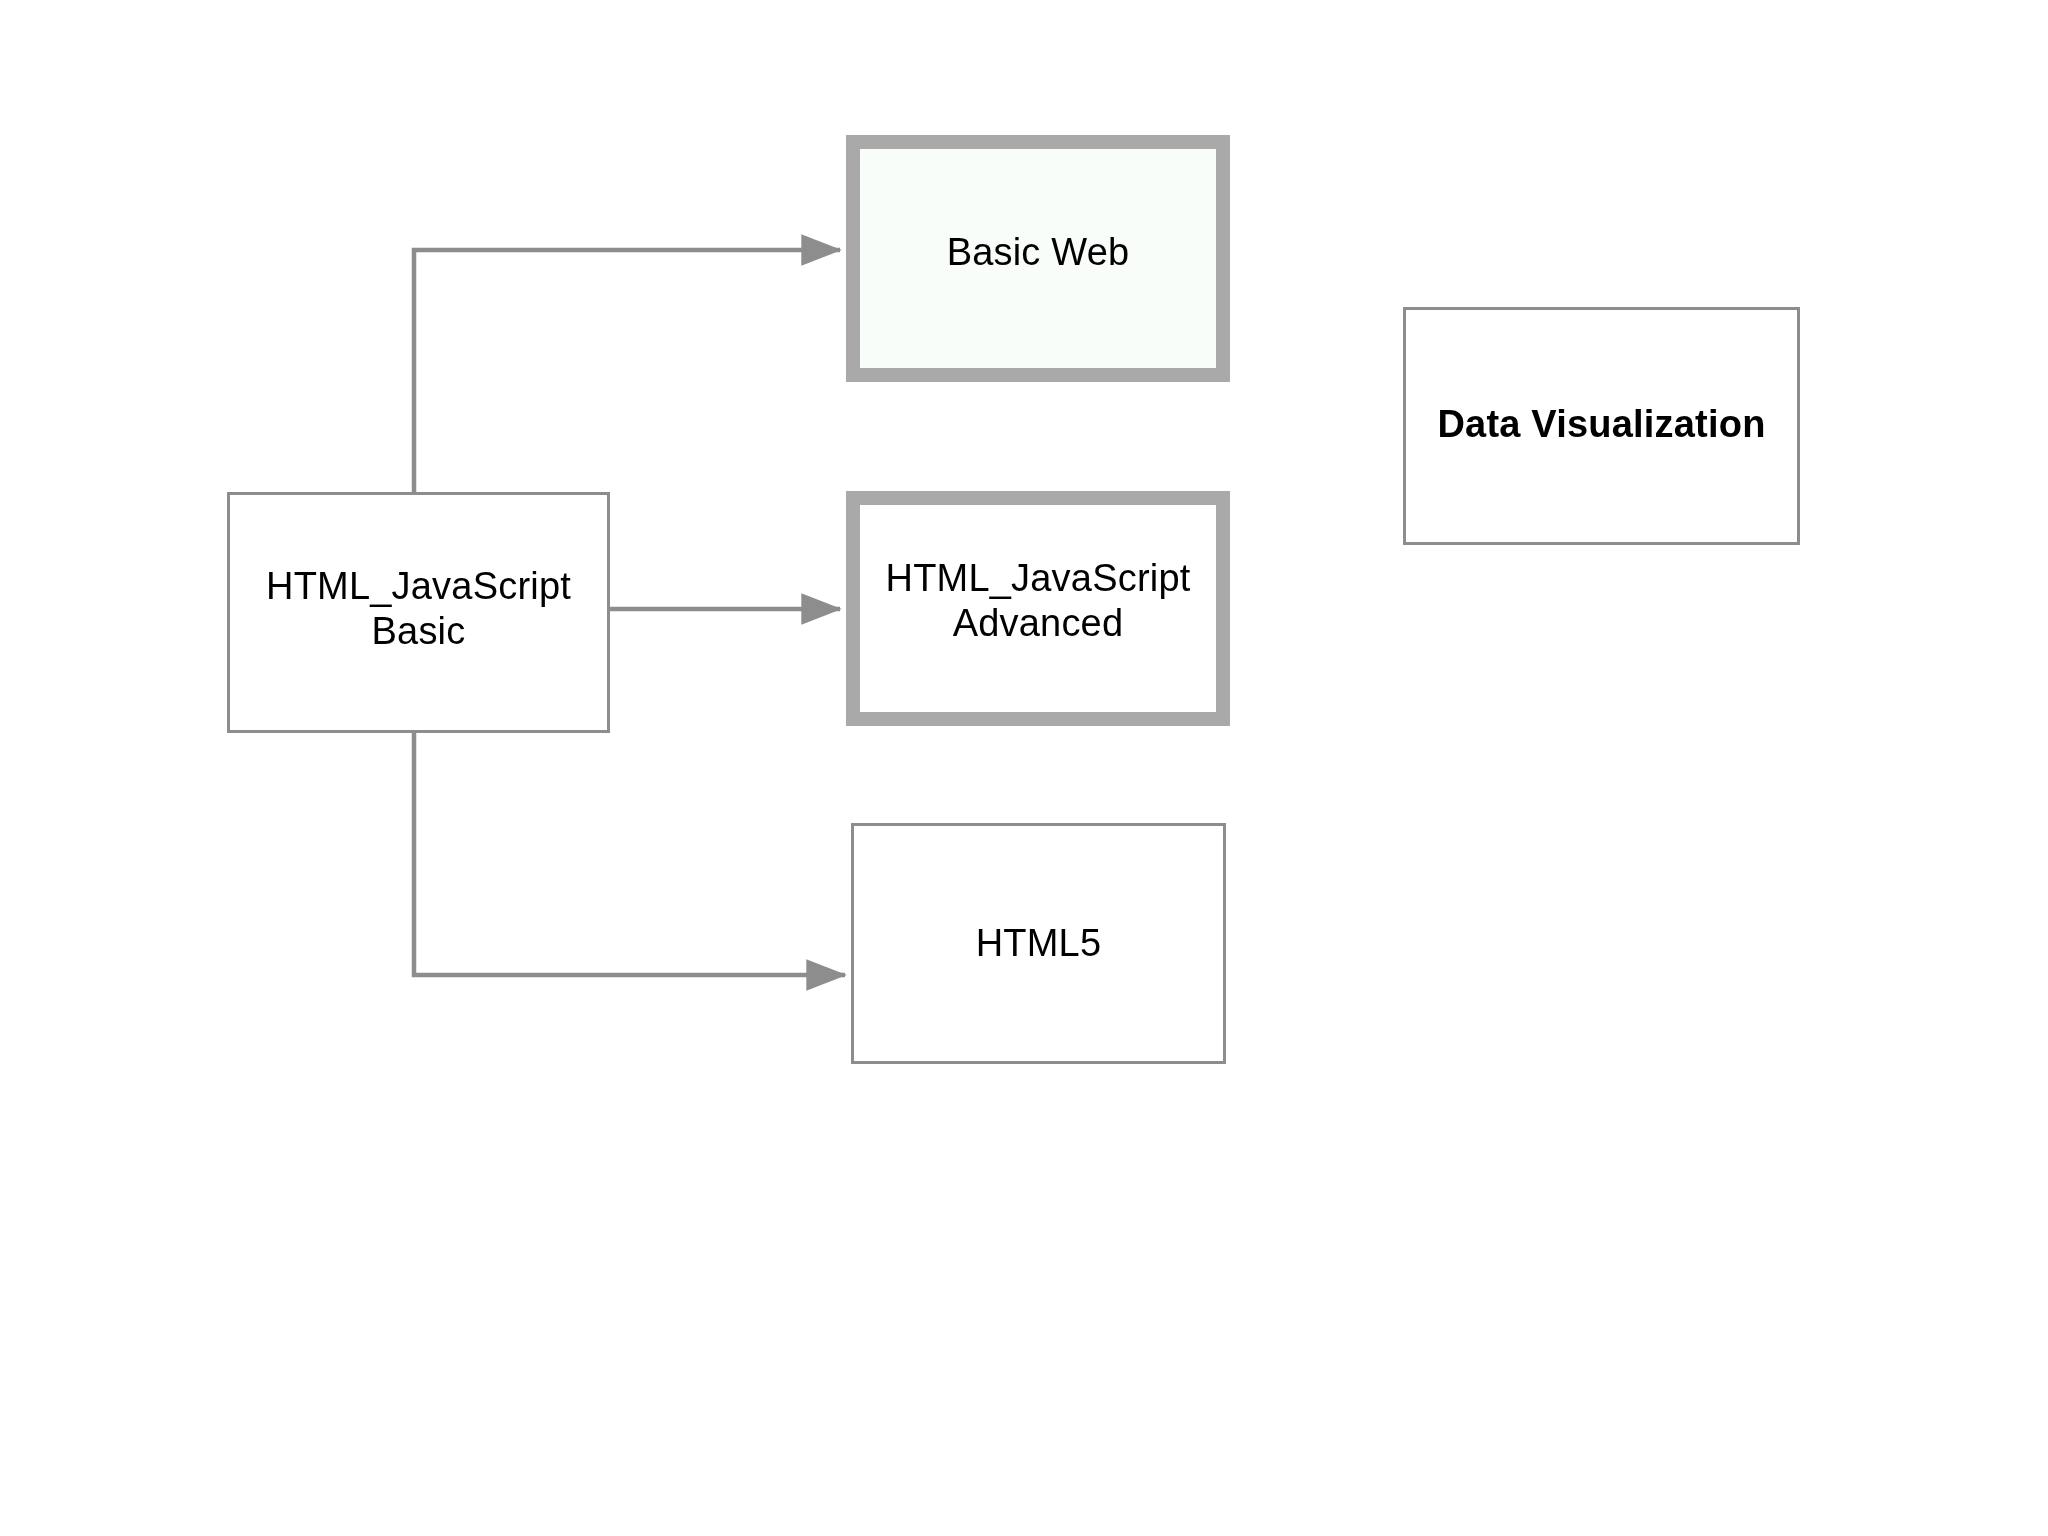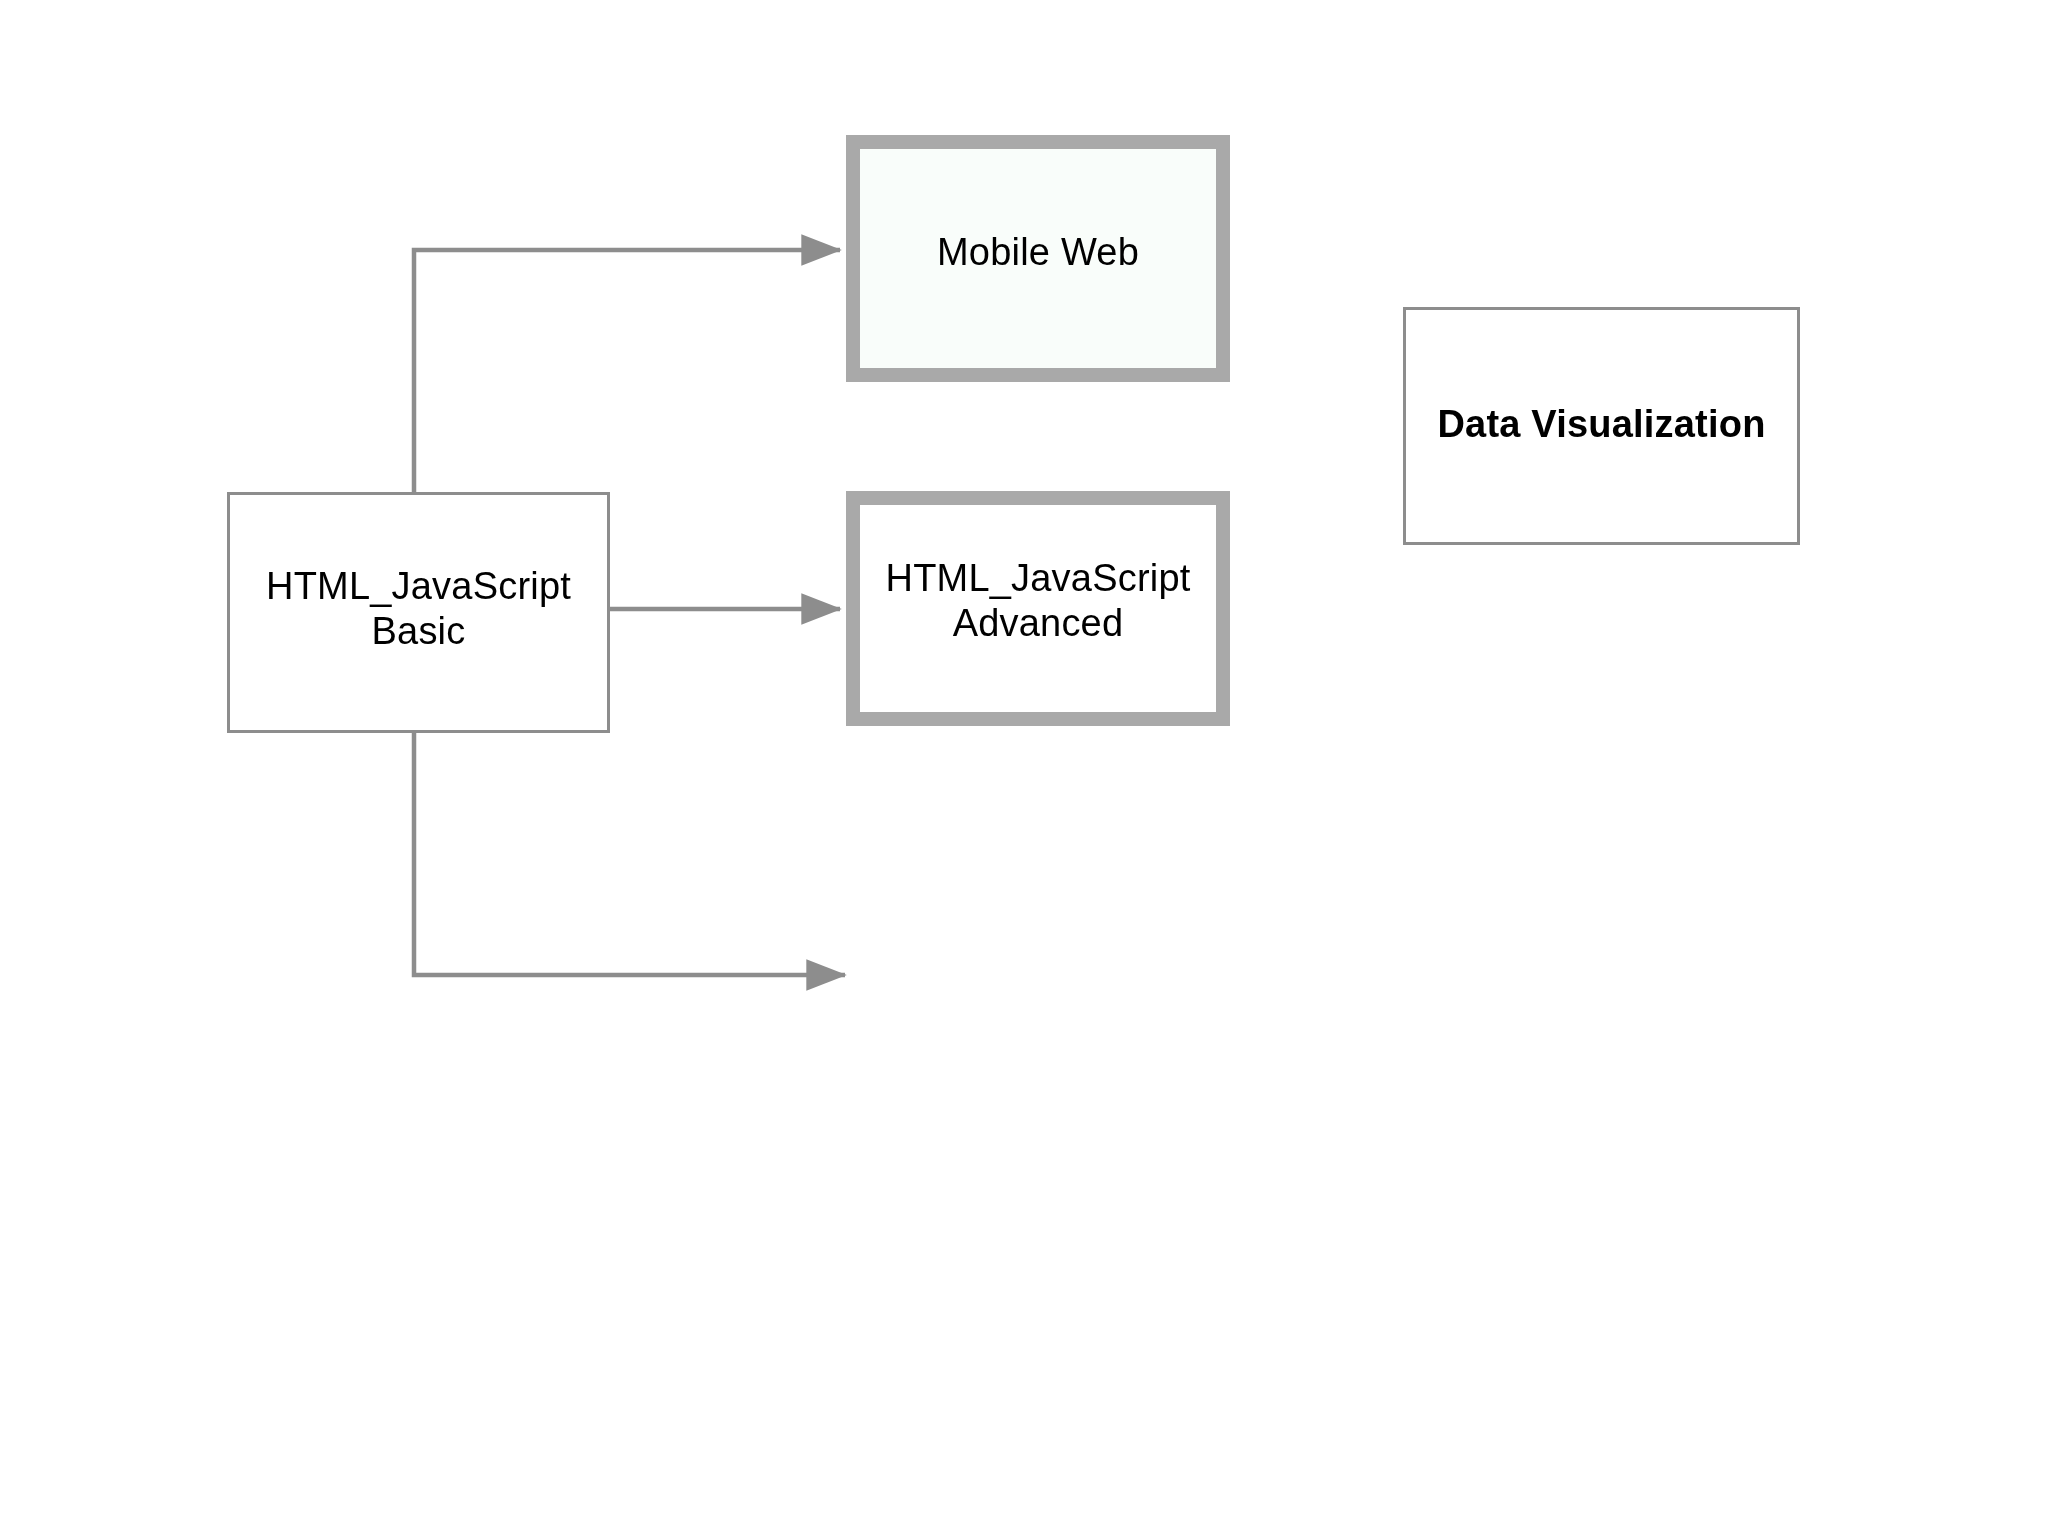--- a/index.html
+++ b/index.html
@@ -85,26 +85,29 @@
 
     <path d="M 414 733 L 414 975 L 845 975" fill="none" stroke="#8d8d8d" stroke-width="4.5" marker-end="url(#arrowhead)"></path>
   </svg>
 
   <div id="node-basic" class="node thin">
     <span class="node-label">HTML_JavaScript
 Basic</span>
   </div>
 
   <div id="node-mobile-web" class="node thick tinted">
-    <span class="node-label">Mobile Web</span>
+    <span class="node-label">Basic Web</span>
   </div>
 
   <div id="node-advanced" class="node thick">
     <span class="node-label">HTML_JavaScript
 Advanced</span>
   </div>
 
+  <div id="node-html5" class="node thin">
+    <span class="node-label">HTML5</span>
+  </div>
 
   <div id="node-dataviz" class="node thin">
     <span class="node-label">Data Visualization</span>
   </div>
 
 </div>
 
 </body></html>

